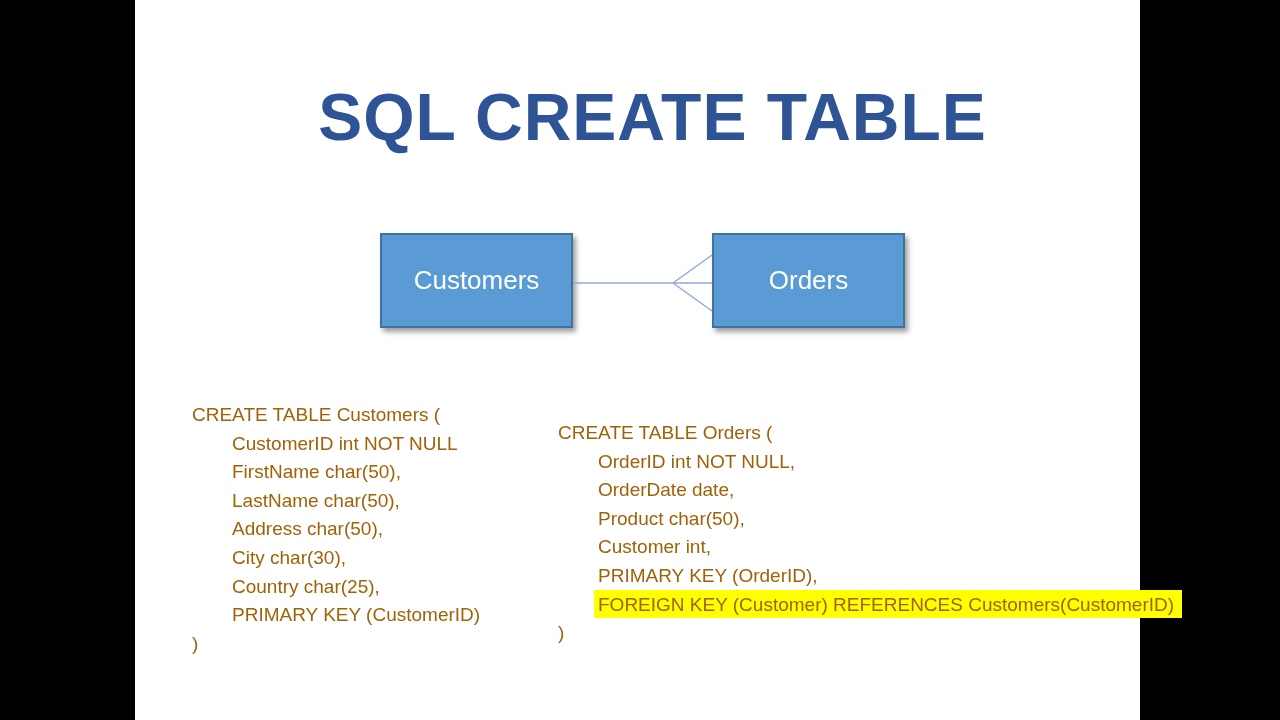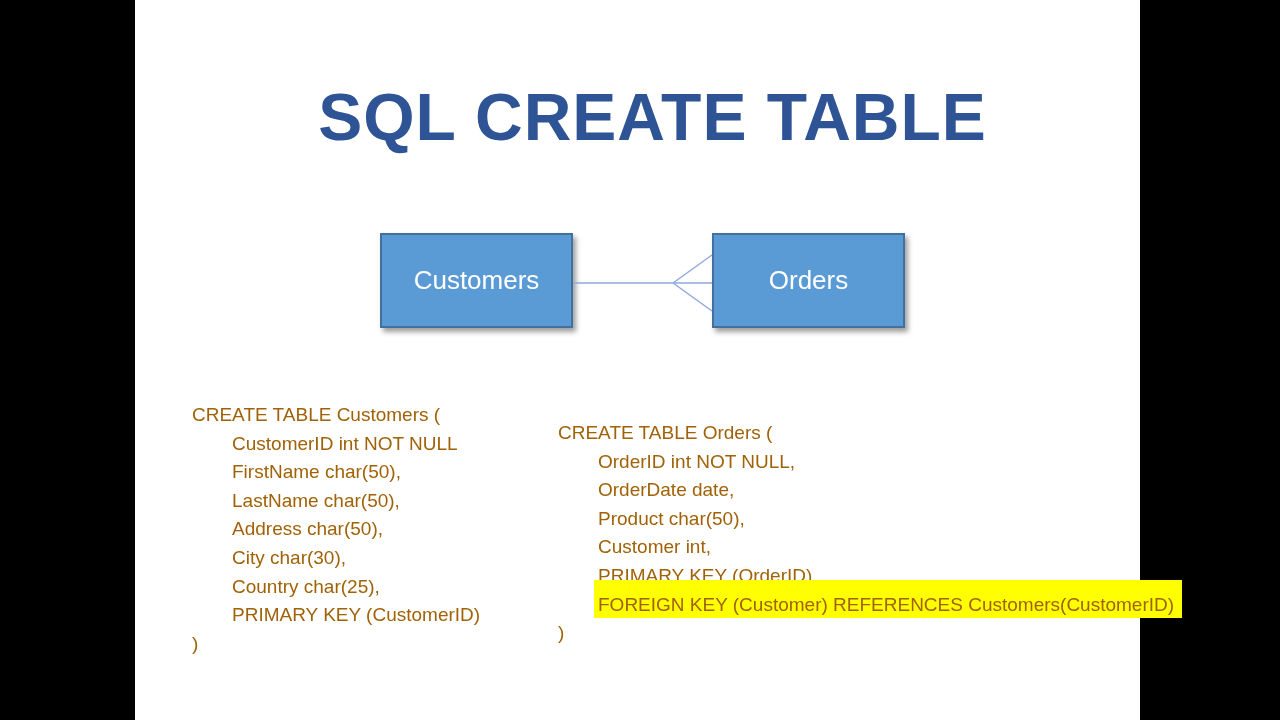--- a/index.html
+++ b/index.html
@@ -42,21 +42,21 @@
     position:absolute;
     font-size:19px;color:#a16207;
     white-space:nowrap;
   }
   .code .line{height:28.6px;line-height:28.6px;}
   .code .line.ind{padding-left:40px;}
   .code.customers{left:57px;top:401px;}
   .code.orders{left:423px;top:419px;}
   .hl{
     background:#FFFF00;
-    padding:14px 8px 3px 4px;margin-left:-4px;
+    padding:4px 8px 3px 4px;margin-left:-4px;
   }
 </style>
 </head>
 <body>
 
 <div class="bar left"></div>
 <div class="bar right"></div>
 
 <div class="slide">
 

